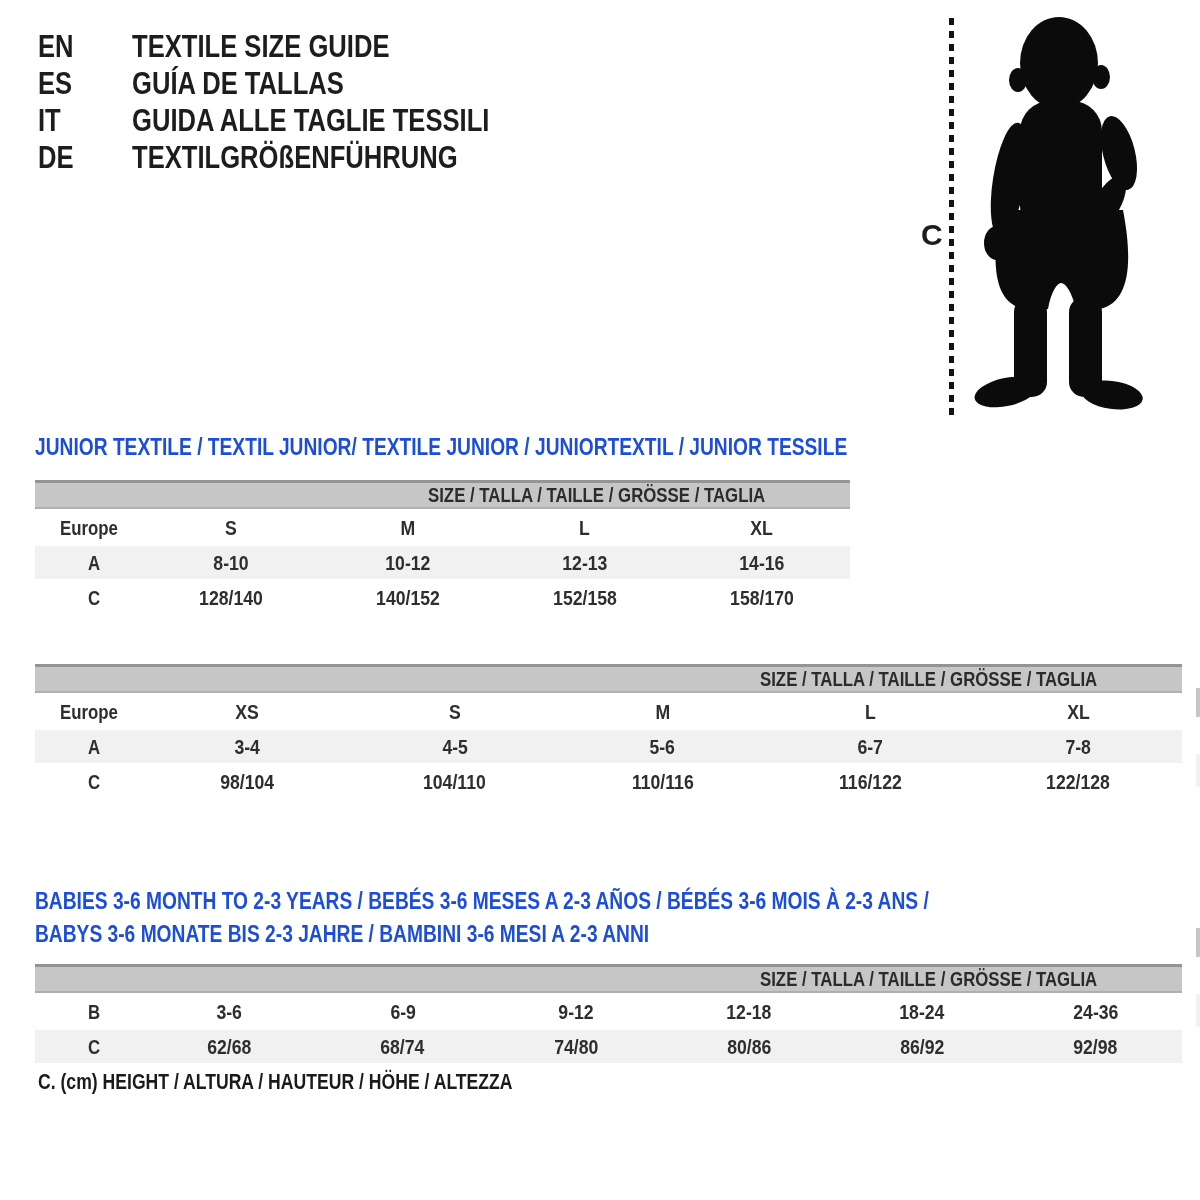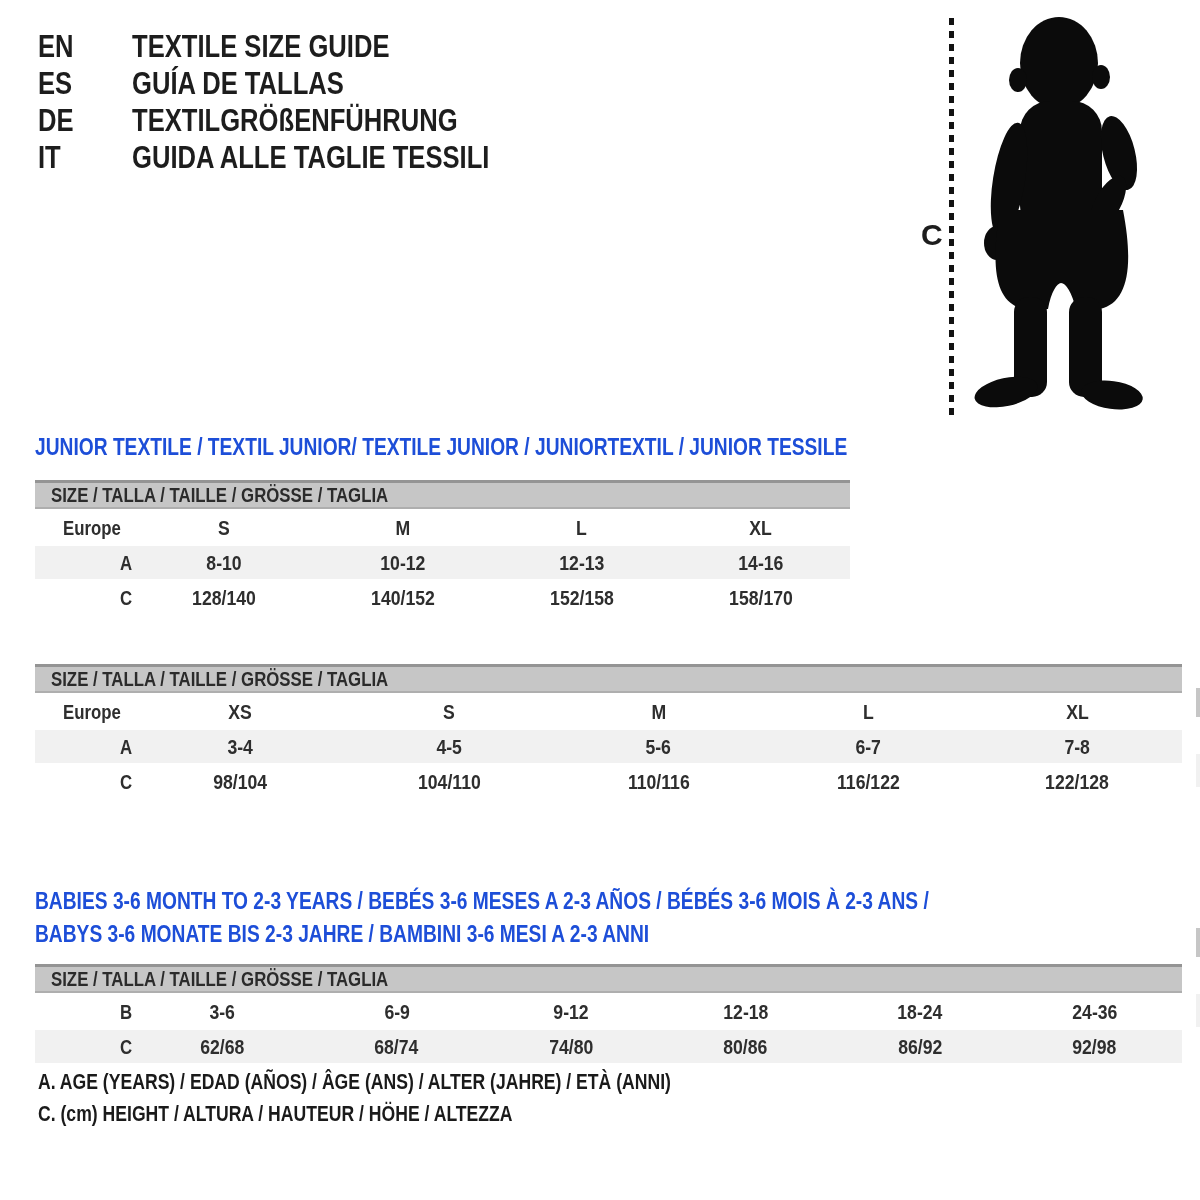--- a/index.html
+++ b/index.html
@@ -25,26 +25,26 @@
   .measure-label{position:absolute;left:16px;top:206px;font-size:30px;font-weight:bold;}
   .baby-svg{position:absolute;left:57px;top:3px;}
 
   
   .section{position:absolute;left:35px;}
   .sec-title{font-size:24px;font-weight:bold;line-height:24px;color:#1d4ed8;}
   .sec-title .sub{font-size:15px;vertical-align:-3px;}
   .sizebar{
     margin-top:21px;height:24px;background:#c6c6c6;
     border-top:3px solid #949494;border-bottom:2px solid #aeaeae;
-    padding-left:16px;font-size:21px;font-weight:bold;line-height:24px;color:#2b2b2b;
+    padding-left:16px;font-size:21px;font-weight:bold;line-height:24px;color:#2b2b2b;text-align:right;
   }
   .trow{display:flex;height:33px;margin-top:2px;align-items:center;
     font-size:21px;font-weight:bold;color:#2e2e2e;}
   .trow.alt{background:#f1f1f1;}
-  .tlabel{width:100px;padding-left:6px;box-sizing:border-box;text-align:right;}
+  .tlabel{width:100px;padding-left:6px;box-sizing:border-box;text-align:center;margin-left:8px;}
   .tcell{flex:1;text-align:center;}
 
   #junior-section{top:435px;width:815px;}
   #children-section{top:643px;width:1147px;}
   #babies-section{top:884px;width:1147px;}
   #babies-section .sec-title{line-height:33px;}
   #babies-section .sizebar{margin-top:14px;}
 
   
   .edge-frag{position:absolute;left:1196px;width:4px;}
@@ -63,26 +63,26 @@
 <div class="lang-block">
   <div class="lang-row">
     <span class="lang-code"><span class="cxl">EN</span></span>
     <span class="cxl">TEXTILE SIZE GUIDE</span>
   </div>
   <div class="lang-row">
     <span class="lang-code"><span class="cxl">ES</span></span>
     <span class="cxl">GUÍA DE TALLAS</span>
   </div>
   <div class="lang-row">
+    <span class="lang-code"><span class="cxl">IT</span></span>
+    <span class="cxl">GUIDA ALLE TAGLIE TESSILI</span>
+  </div>
+  <div class="lang-row">
     <span class="lang-code"><span class="cxl">DE</span></span>
     <span class="cxl">TEXTILGRÖßENFÜHRUNG</span>
-  </div>
-  <div class="lang-row">
-    <span class="lang-code"><span class="cxl">IT</span></span>
-    <span class="cxl">GUIDA ALLE TAGLIE TESSILI</span>
   </div>
 </div>
 
 <div class="figure">
   <span class="measure-label">C</span>
   <div class="measure-line"></div>
   <svg class="baby-svg" width="190" height="402" viewBox="0 0 190 402" aria-hidden="true">
     <g fill="#0b0b0b">
       <ellipse cx="97" cy="48" rx="39" ry="46"></ellipse>
       <ellipse cx="56" cy="65" rx="9" ry="12"></ellipse>
@@ -188,15 +188,14 @@
     <span class="tcell"><span class="cxc">92/98</span></span>
   </div>
 </div>
 
 <div class="edge-frag" id="frag-children-bar"></div>
 <div class="edge-frag" id="frag-children-row"></div>
 <div class="edge-frag" id="frag-babies-bar"></div>
 <div class="edge-frag" id="frag-babies-row"></div>
 
 <div class="notes">
-  <div class="note"><span class="cxl">A. AGE (YEARS) / EDAD (AÑOS) / ÂGE (ANS) / ALTER (JAHRE) / ETÀ (ANNI)</span></div>
   <div class="note"><span class="cxl">C. (cm) HEIGHT / ALTURA / HAUTEUR / HÖHE / ALTEZZA</span></div>
 </div>
 
 </body></html>

